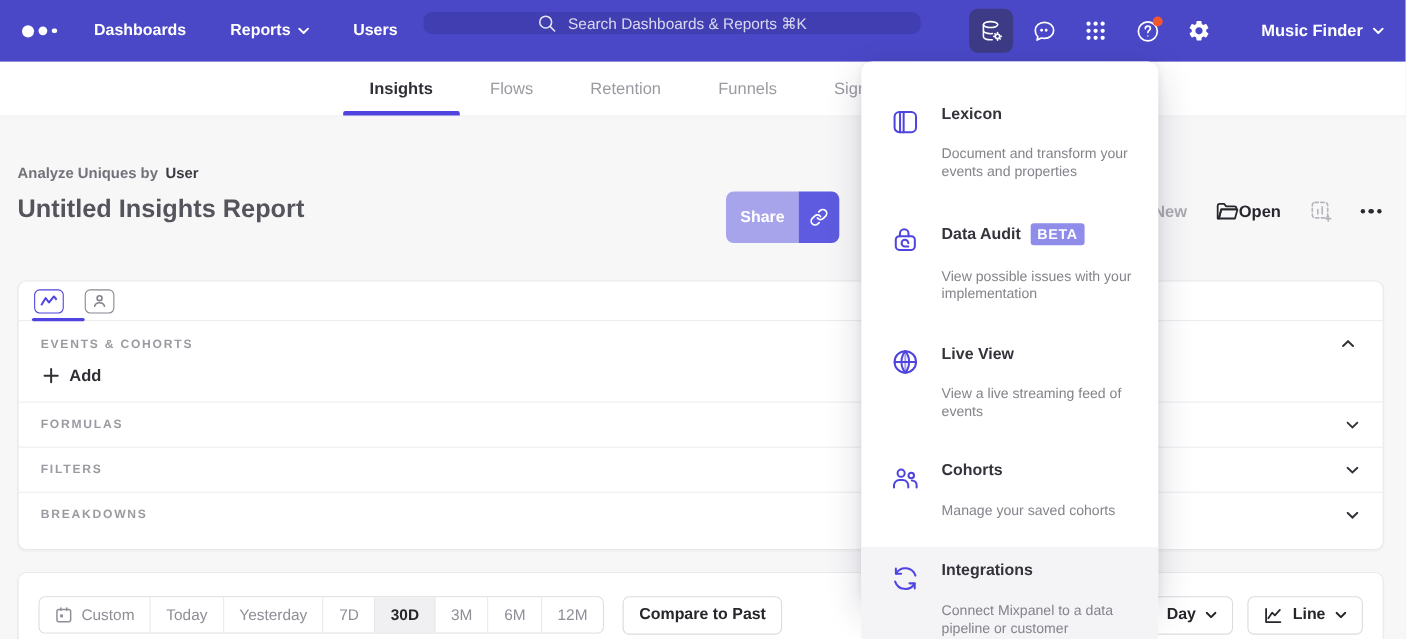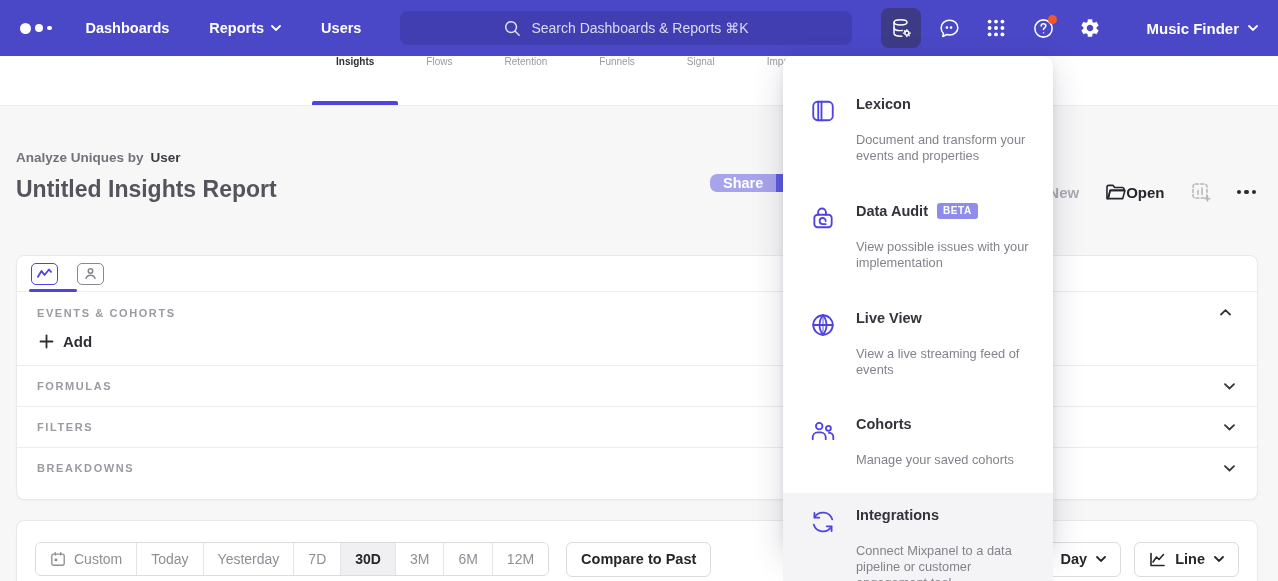--- a/index.html
+++ b/index.html
@@ -17,47 +17,47 @@
   .topbar{position:absolute;left:0;top:0;width:100%;height:56px;background:var(--topbar-bg);
     display:flex;align-items:center;padding:0 20px;color:#fff;z-index:20;}
   .logo{display:flex;align-items:center;gap:4px;cursor:pointer;margin-right:34px;}
   .logo i{display:block;background:#fff;border-radius:50%;}
   .logo i:nth-child(1){width:11px;height:11px;}
   .logo i:nth-child(2){width:8px;height:8px;}
   .logo i:nth-child(3){width:4.5px;height:4.5px;}
   .nav{display:flex;align-items:center;gap:40px;font-size:14.5px;font-weight:600;}
   .nav-item{display:flex;align-items:center;gap:7px;cursor:pointer;color:#fff;}
   .chev-w{width:10px;height:6px;display:block;}
-  .searchbar{position:absolute;left:385px;top:11px;width:452px;height:34px;border-radius:8px;
+  .searchbar{position:absolute;left:385px;top:11px;width:452px;height:20px;border-radius:8px;
     background:var(--search-bg);display:flex;align-items:center;justify-content:center;gap:10px;
-    color:rgba(255,255,255,.8);font-size:14px;cursor:text;margin-left:15px;}
+    color:rgba(255,255,255,.8);font-size:14px;cursor:text;}
   .tb-right{margin-left:auto;display:flex;align-items:center;gap:9px;}
   .icon-btn{width:38px;height:38px;border-radius:8px;display:flex;align-items:center;justify-content:center;
     position:relative;cursor:pointer;background:transparent;border:none;color:#fff;}
   .icon-btn.active{width:40px;height:40px;background:var(--active-icon-bg);}
   .alert-dot{position:absolute;top:6px;right:5px;width:9px;height:9px;border-radius:50%;background:var(--alert);}
   .workspace{display:flex;align-items:center;gap:9px;margin-left:28px;font-size:15px;font-weight:700;cursor:pointer;}
 
   
   .tabbar{position:absolute;left:0;top:56px;width:100%;height:50px;background:#fff;
     border-bottom:1px solid var(--divider);display:flex;align-items:stretch;padding-left:332px;gap:44px;z-index:5;}
-  .tab{display:flex;font-size:10px;color:var(--label-gray);font-weight:500;
+  .tab{display:flex;align-items:center;font-size:15px;color:var(--label-gray);font-weight:500;
     position:relative;cursor:pointer;padding:0 4px;}
   .tab.active{color:var(--text-dark);font-weight:700;}
   .tab.active::after{content:"";position:absolute;left:-20px;right:-20px;bottom:0;height:4px;
     background:var(--accent);border-radius:2px 2px 0 0;}
 
   
   .content{position:absolute;left:0;top:106px;right:0;bottom:0;background:var(--page-bg);}
   .byline{position:absolute;left:16px;top:44px;display:flex;gap:7px;font-size:13.5px;align-items:baseline;}
   .byline .pfx{color:#72727A;font-weight:600;}
   .byline .val{color:#3A3A42;font-weight:700;}
   .report-title{position:absolute;left:16px;top:70px;font-size:23px;font-weight:700;color:var(--text-mid);cursor:text;}
 
-  .share-split{position:absolute;left:710px;top:68px;height:18px;display:flex;}
+  .share-split{position:absolute;left:660px;top:68px;height:47px;display:flex;}
   .share-main{background:var(--share-light);color:#fff;font-size:14.5px;font-weight:600;border:none;
     border-radius:7px 0 0 7px;padding:0 13px;cursor:pointer;}
   .share-link{background:var(--link-btn);border:none;border-radius:0 7px 7px 0;width:37px;display:flex;
     align-items:center;justify-content:center;cursor:pointer;}
 
   .right-actions{position:absolute;right:22px;top:70px;height:32px;display:flex;align-items:center;gap:26px;}
   .act-new{color:#ABABB2;font-size:15px;font-weight:600;cursor:pointer;}
   .act-open{display:flex;align-items:center;gap:0;color:#26262C;font-size:15px;font-weight:700;cursor:pointer;}
   .act-icon{background:none;border:none;display:flex;align-items:center;cursor:pointer;}
   .ellipsis{display:flex;gap:3px;background:none;border:none;cursor:pointer;align-items:center;height:20px;}
@@ -96,21 +96,21 @@
 
   
   .menu-panel{position:absolute;left:783px;top:56px;width:270px;height:492px;background:#fff;
     border-radius:10px;box-shadow:0 12px 32px rgba(35,35,70,.18),0 2px 8px rgba(0,0,0,.07);
     z-index:40;padding-top:26px;}
   .menu-item{display:flex;gap:20px;padding:14px 24px 14px 27px;cursor:pointer;margin-bottom:10px;}
   .menu-item.highlighted{background:#F4F4F6;margin-bottom:0;}
   .mi-icon{flex:0 0 26px;padding-top:2px;}
   .mi-title{font-size:14.5px;font-weight:700;color:#33333B;display:flex;align-items:center;gap:9px;}
   .mi-desc{margin-top:20px;font-size:12.8px;line-height:1.28;color:#83838B;max-width:178px;}
-  .beta-badge{font-size:10px;font-weight:700;letter-spacing:.6px;color:#fff;background:var(--badge-purple);
+  .beta-badge{font-size:13px;font-weight:700;letter-spacing:.6px;color:#fff;background:var(--badge-purple);
     padding:2.5px 6px;border-radius:3px;}
 
   svg{display:block;}
 </style>
 </head>
 <body>
 
 <div class="app">
 
   <header class="topbar">

